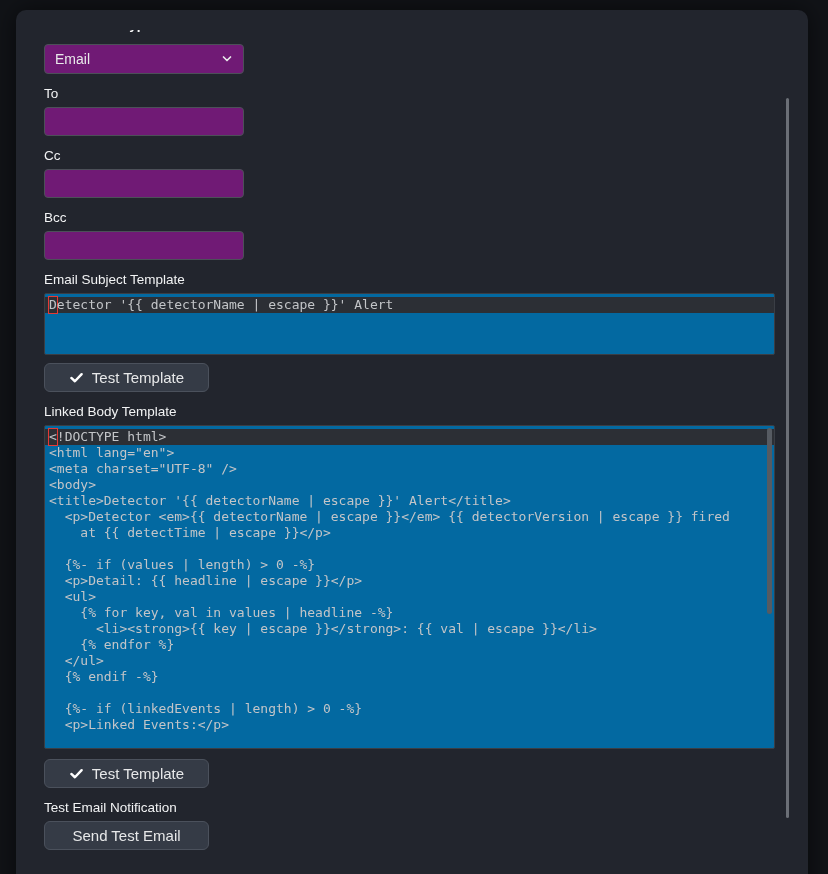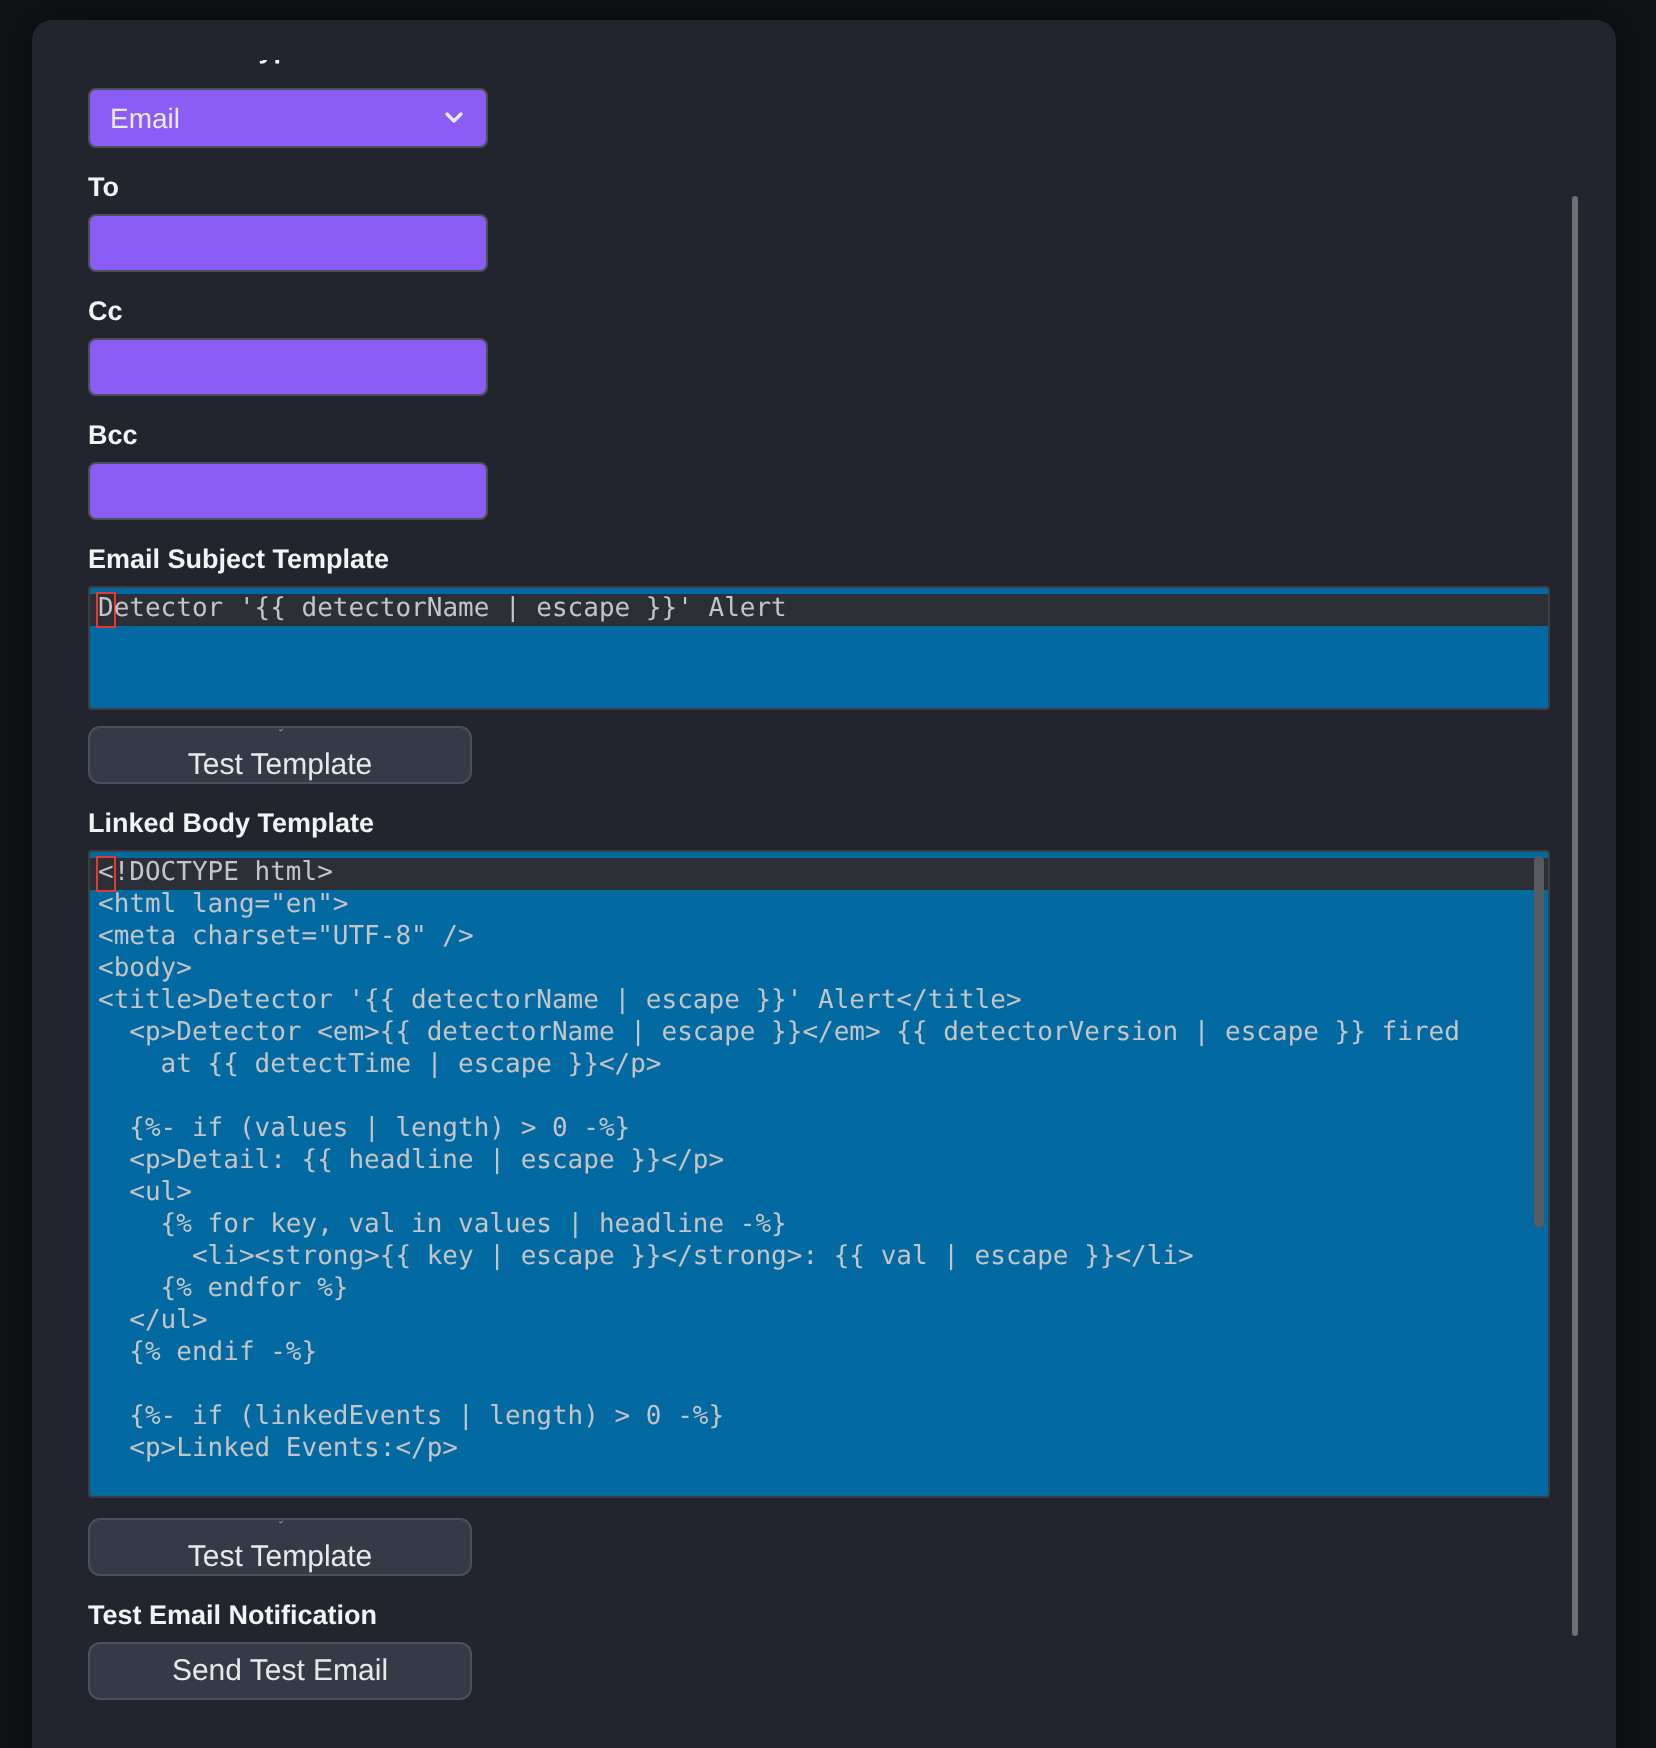--- a/index.html
+++ b/index.html
@@ -33,27 +33,27 @@
   .clipped-label {
     height: 4px; overflow: hidden; margin-bottom: 10px;
   }
   .clipped-label span {
     display: block; margin-top: -13px;
     font-size: 13.5px; font-weight: 700; color: #f2f3f4;
   }
 
   .field-label {
     display: block;
-    font-size: 13.5px; font-weight: 700; color: #f2f3f4;
+    font-size: 13.5px; font-weight: 400; color: #f2f3f4;
     margin: 12px 0 6px 0; line-height: 15px;
   }
 
   .select-box, .text-input {
     width: 200px; height: 30px; box-sizing: border-box;
-    background: #8b5cf6;
+    background: #701a75;
     border: 1px solid #4c5058;
     border-radius: 4px;
     color: #e8e9ea; font-size: 14px;
     font-family: "Liberation Sans", sans-serif;
   }
   .select-box {
     display: flex; align-items: center; justify-content: space-between;
     padding: 0 10px 0 10px; cursor: pointer;
   }
   .select-box .sel-text { pointer-events: none; }
@@ -82,29 +82,28 @@
     margin: -1px; display: inline-block;
   }
   .editor-scrollbar {
     position: absolute; right: 2px; top: 2px;
     width: 5px; height: 186px;
     background: #565b62; border-radius: 3px;
   }
 
   .btn {
     display: flex; align-items: center; justify-content: center; gap: 8px;
-    width: 192px; height: 29px; box-sizing: border-box;
+    width: 165px; height: 29px; box-sizing: border-box;
     background: #353b46;
     border: 1px solid #4b515c;
     border-radius: 6px;
     color: #e7e8e9; font-size: 15px;
     font-family: "Liberation Sans", sans-serif;
     cursor: pointer;
     padding: 0;
-    flex-direction: column;
   }
   .btn.mt8  { margin-top: 8px; }
   .btn.mt10 { margin-top: 10px; }
   .btn.mt6  { margin-top: 6px; }
   .check-icon { width: 15px; height: 15px; }
 
   .modal-scrollbar {
     position: absolute; left: 786px; top: 98px;
     width: 3px; height: 720px;
     background: #6b6f76; border-radius: 2px;

